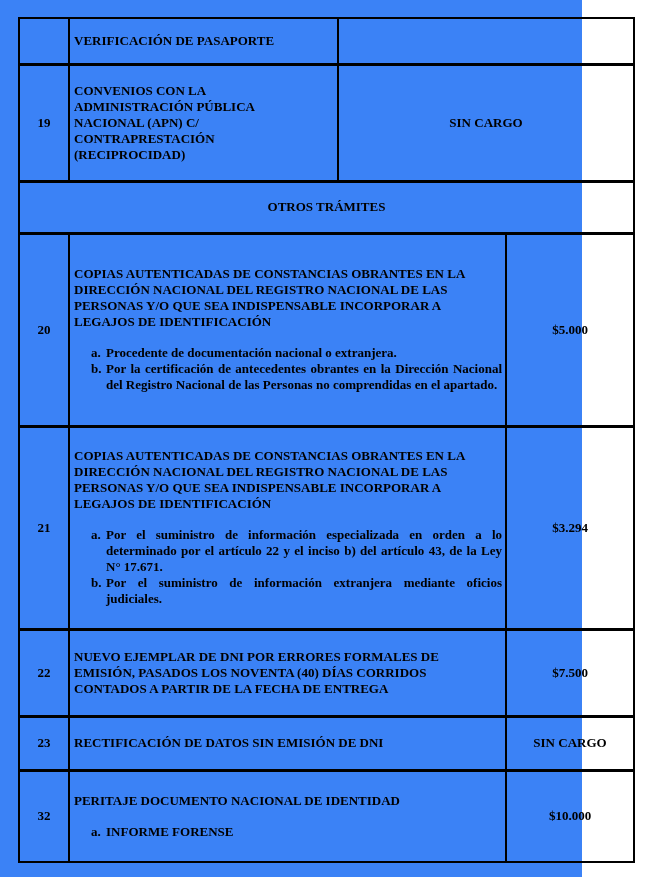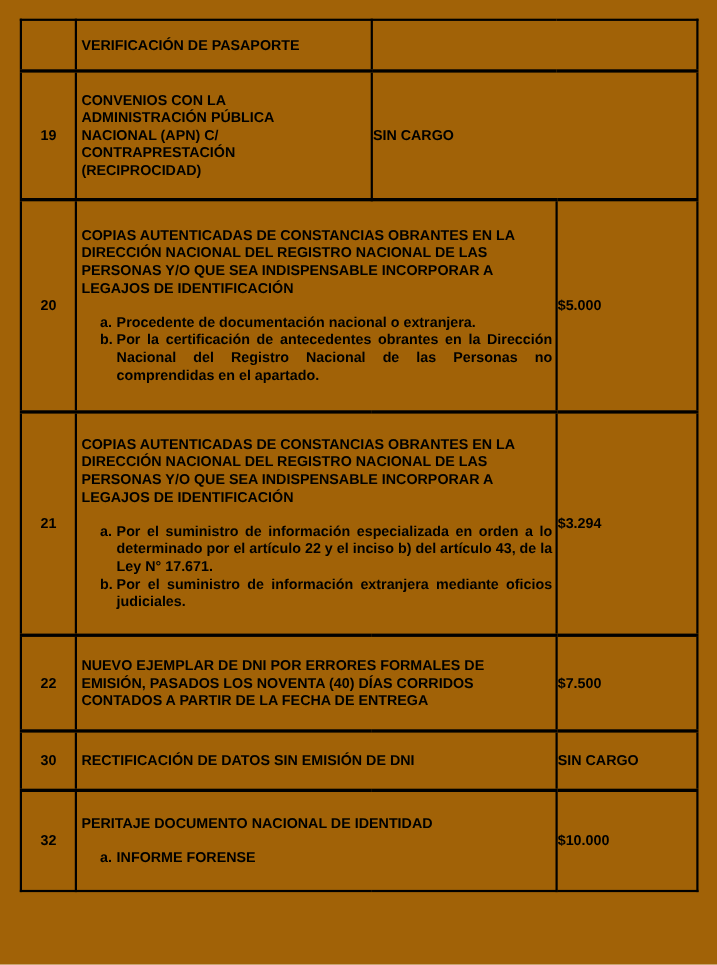--- a/index.html
+++ b/index.html
@@ -1,44 +1,44 @@
 <!DOCTYPE html>
 <html><head>
 <meta charset="utf-8">
 <style>
   html, body { margin: 0; padding: 0; background: #ffffff; }
   .page {
     position: relative;
-    width: 652px;
+    width: 582px;
     height: 877px;
-    background: #a16207;
-    font-family: Liberation Sans, sans-serif;
+    background: #3b82f6;
+    font-family: Liberation Serif, serif;
     font-weight: bold;
     color: #000000;
   }
   table.fees {
     position: absolute;
     left: 18px;
     top: 17px;
     width: 615px;
     border-collapse: collapse;
     table-layout: fixed;
   }
   td {
     border: 2px solid #000000;
     vertical-align: middle;
-    padding: 0;
+    padding: 12px;
     font-size: 13px;
     line-height: 16px;
     overflow: hidden;
   }
   tr.thick td { border-top-width: 3px; }
   td.num   { text-align: center; }
   td.desc  { text-align: left; padding: 5px 3px 5px 4px; }
-  td.price { text-align: left; }
+  td.price { text-align: center; }
   td.section { text-align: center; }
   .title { white-space: pre-line; }
   .list { margin: 15px 0 0 17px; }
   .li { display: flex; }
   .li .m { flex: 0 0 15px; }
   .li .t { flex: 1; text-align: justify; }
 </style>
 </head>
 <body>
 
@@ -65,20 +65,23 @@
       <td class="desc">
         <div class="title">CONVENIOS CON LA
 ADMINISTRACIÓN PÚBLICA
 NACIONAL (APN) C/
 CONTRAPRESTACIÓN
 (RECIPROCIDAD)</div>
       </td>
       <td class="price" colspan="2">SIN CARGO</td>
     </tr>
 
+    <tr class="thick" style="height:52px;">
+      <td class="section" colspan="4">OTROS TRÁMITES</td>
+    </tr>
 
     <tr class="thick" style="height:193px;">
       <td class="num">20</td>
       <td class="desc" colspan="2">
         <div class="title">COPIAS AUTENTICADAS DE CONSTANCIAS OBRANTES EN LA
 DIRECCIÓN NACIONAL DEL REGISTRO NACIONAL DE LAS
 PERSONAS Y/O QUE SEA INDISPENSABLE INCORPORAR A
 LEGAJOS DE IDENTIFICACIÓN</div>
         <div class="list">
           <div class="li">
@@ -119,21 +122,21 @@
       <td class="num">22</td>
       <td class="desc" colspan="2">
         <div class="title">NUEVO EJEMPLAR DE DNI POR ERRORES FORMALES DE
 EMISIÓN, PASADOS LOS NOVENTA (40) DÍAS CORRIDOS
 CONTADOS A PARTIR DE LA FECHA DE ENTREGA</div>
       </td>
       <td class="price">$7.500</td>
     </tr>
 
     <tr class="thick" style="height:54px;">
-      <td class="num">30</td>
+      <td class="num">23</td>
       <td class="desc" colspan="2">
         <div class="title">RECTIFICACIÓN DE DATOS SIN EMISIÓN DE DNI</div>
       </td>
       <td class="price">SIN CARGO</td>
     </tr>
 
     <tr class="thick" style="height:92px;">
       <td class="num">32</td>
       <td class="desc" colspan="2">
         <div class="title">PERITAJE DOCUMENTO NACIONAL DE IDENTIDAD</div>

